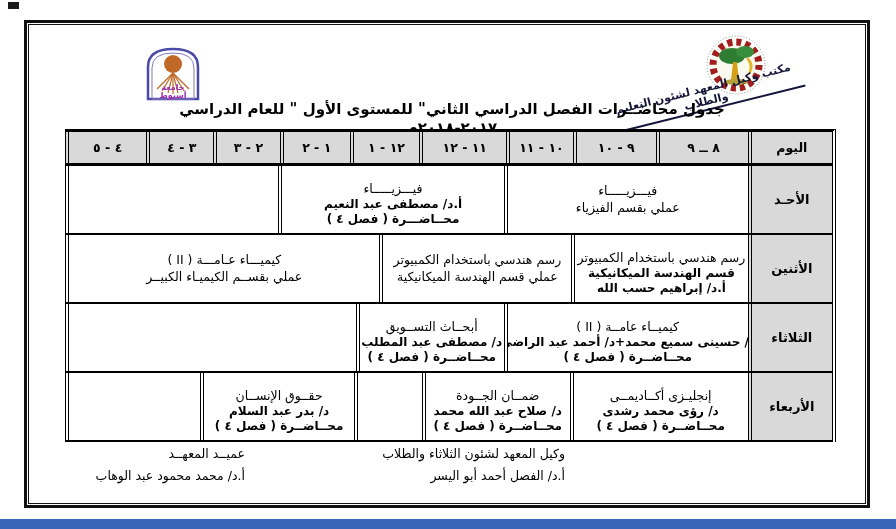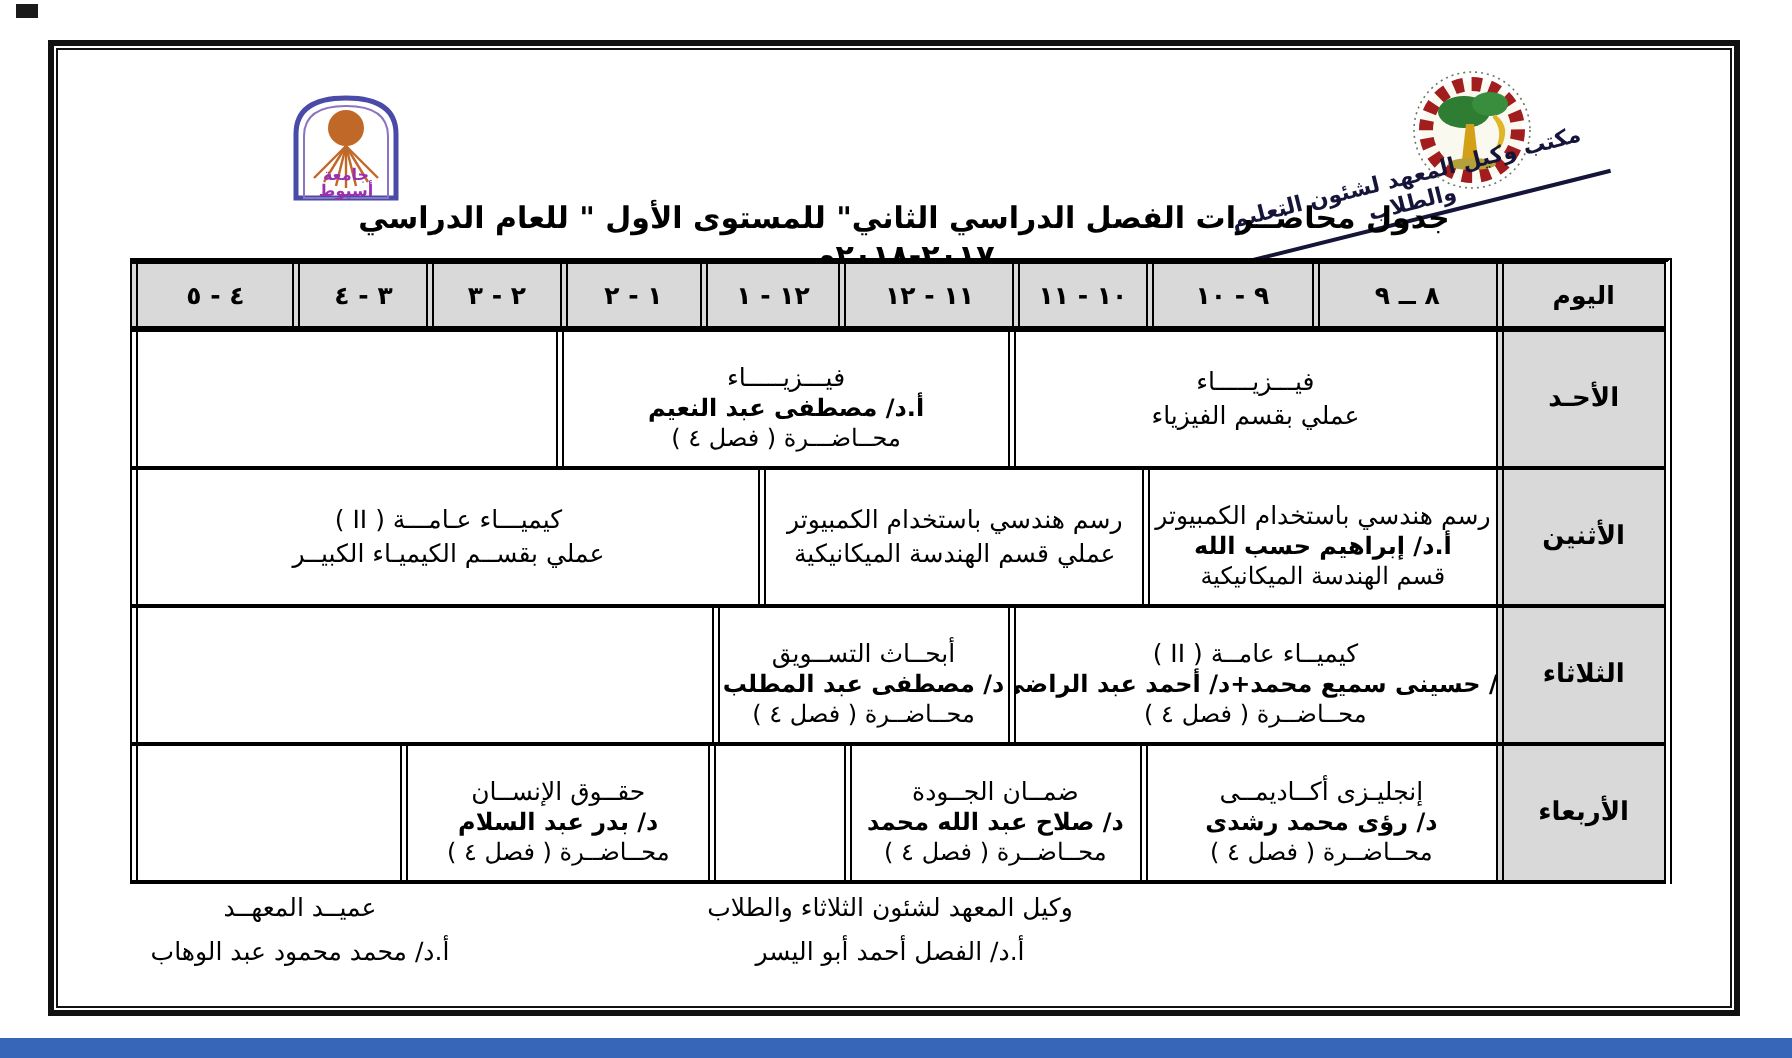--- a/index.html
+++ b/index.html
@@ -29,23 +29,23 @@
   .t-row.t-head { height:34px; border-bottom:3px solid #000; }
   .t-cell { border-left:4px double #000; background:#fff; overflow:hidden;
             display:flex; flex-direction:column; justify-content:space-evenly; align-items:center;
             padding:15px 3px; direction:rtl; text-align:left; }
   .t-cell.shaded { background:#d9d9d9; }
   .t-cell.head { justify-content:center; font-weight:700; font-size:12.5px; }
   .t-cell.day { justify-content:center; font-weight:700; font-size:13px; }
   .ln { line-height:1.25; white-space:nowrap; }
   .subject { font-size:12.5px; font-weight:400; }
   .name { font-size:12px; font-weight:800; }
-  .note { font-size:12px; font-weight:400; }
+  .note { font-size:12px; font-weight:700; }
 
-  .footer-block { position:absolute; direction:rtl; text-align:center; font-size:12.5px; }
+  .footer-block { position:absolute; direction:rtl; font-size:12.5px; }
   .fb-line { line-height:22px; }
   .f-right { left:325px; top:443px; width:240px; }
   .f-left { left:55px; top:443px; width:190px; }
 
   .taskbar-strip { position:absolute; left:0; top:519px; width:896px; height:10px; background:#3766b8; }
 </style>
 </head>
 <body>
 
 <div class="screen">
@@ -120,22 +120,22 @@
         <div class="ln name">أ.د/ مصطفى عبد النعيم</div>
         <div class="ln note">محــاضـــرة ( فصل ٤ )</div>
       </div>
       <div class="t-cell" style="flex:1"></div>
     </div>
 
     <div class="t-row">
       <div class="t-cell day shaded" style="width:11%">الأثنين</div>
       <div class="t-cell" style="width:23%">
         <div class="ln subject">رسم هندسي باستخدام الكمبيوتر</div>
+        <div class="ln note">قسم الهندسة الميكانيكية</div>
         <div class="ln name">أ.د/ إبراهيم حسب الله</div>
-        <div class="ln note">قسم الهندسة الميكانيكية</div>
       </div>
       <div class="t-cell" style="width:25%">
         <div class="ln subject">رسم هندسي باستخدام الكمبيوتر</div>
         <div class="ln subject">عملي قسم الهندسة الميكانيكية</div>
       </div>
       <div class="t-cell" style="flex:1">
         <div class="ln subject">كيميـــاء عـامـــة ( II )</div>
         <div class="ln subject">عملي بقســم الكيميـاء الكبيــر</div>
       </div>
     </div>

